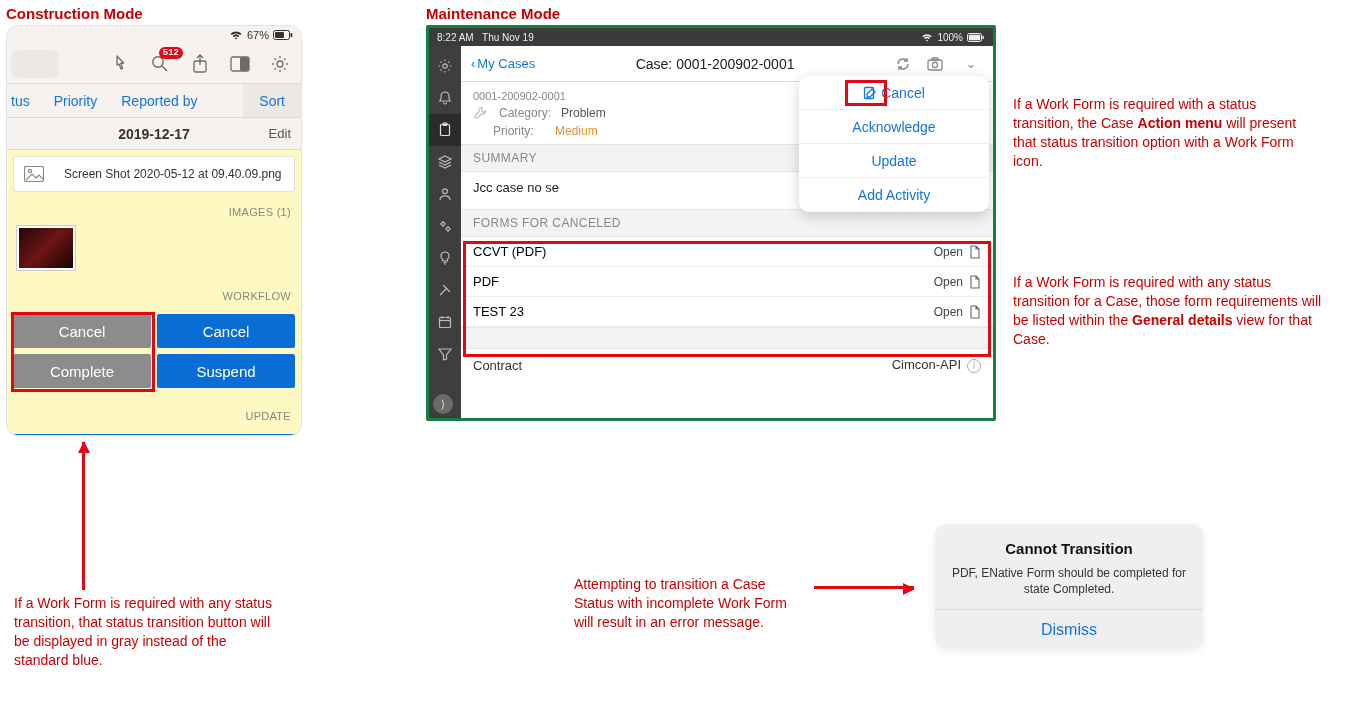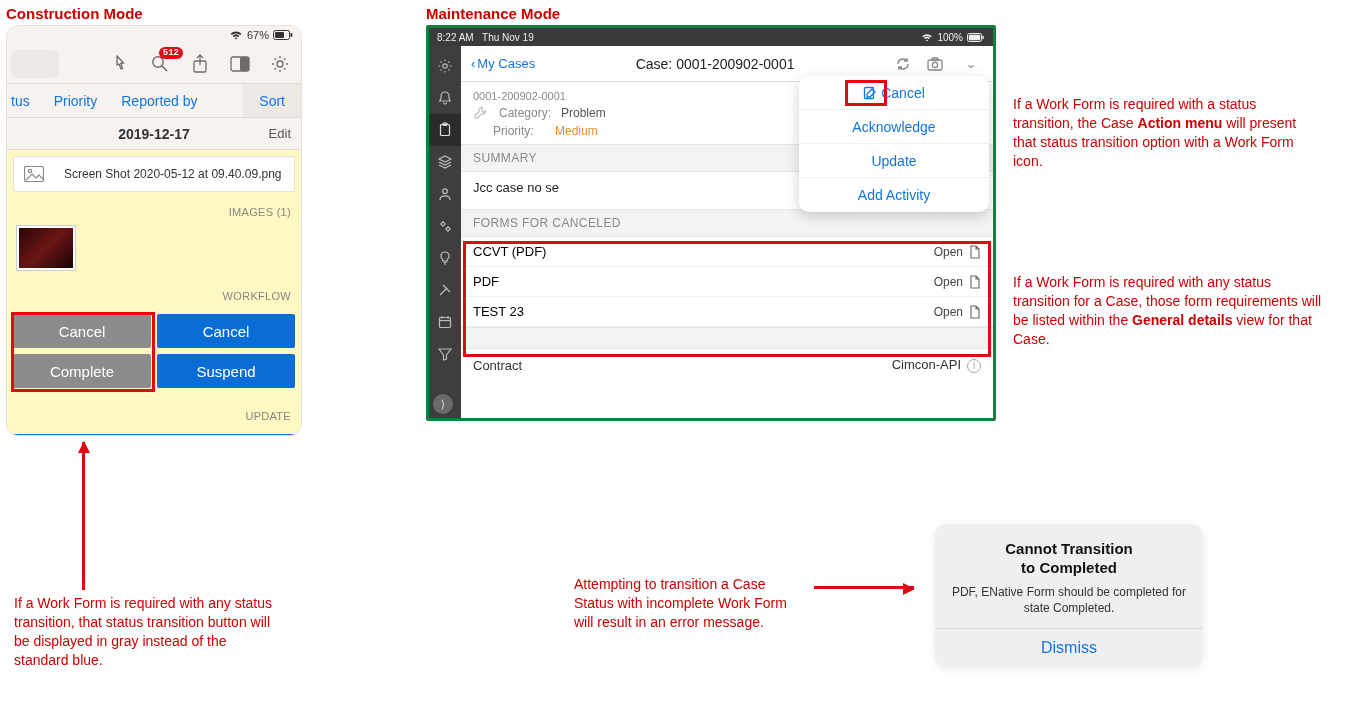--- a/index.html
+++ b/index.html
@@ -498,18 +498,17 @@
 </div>
 
 <div class="annot" style="left:574px; top:575px; width:216px;">Attempting to transition a Case Status with incomplete Work Form will result in an error message.</div>
 
 <div class="arrow-h" style="left:814px; top:586px; width:100px;"></div>
 
 <div class="alert">
   <div class="a-body">
     <div class="a-title">
       <div>Cannot Transition</div>
-      <div>to Completed</div>
     </div>
     <div class="a-msg">PDF, ENative Form should be completed for state Completed.</div>
   </div>
   <div class="a-dismiss">Dismiss</div>
 </div>
 
 </body></html>

